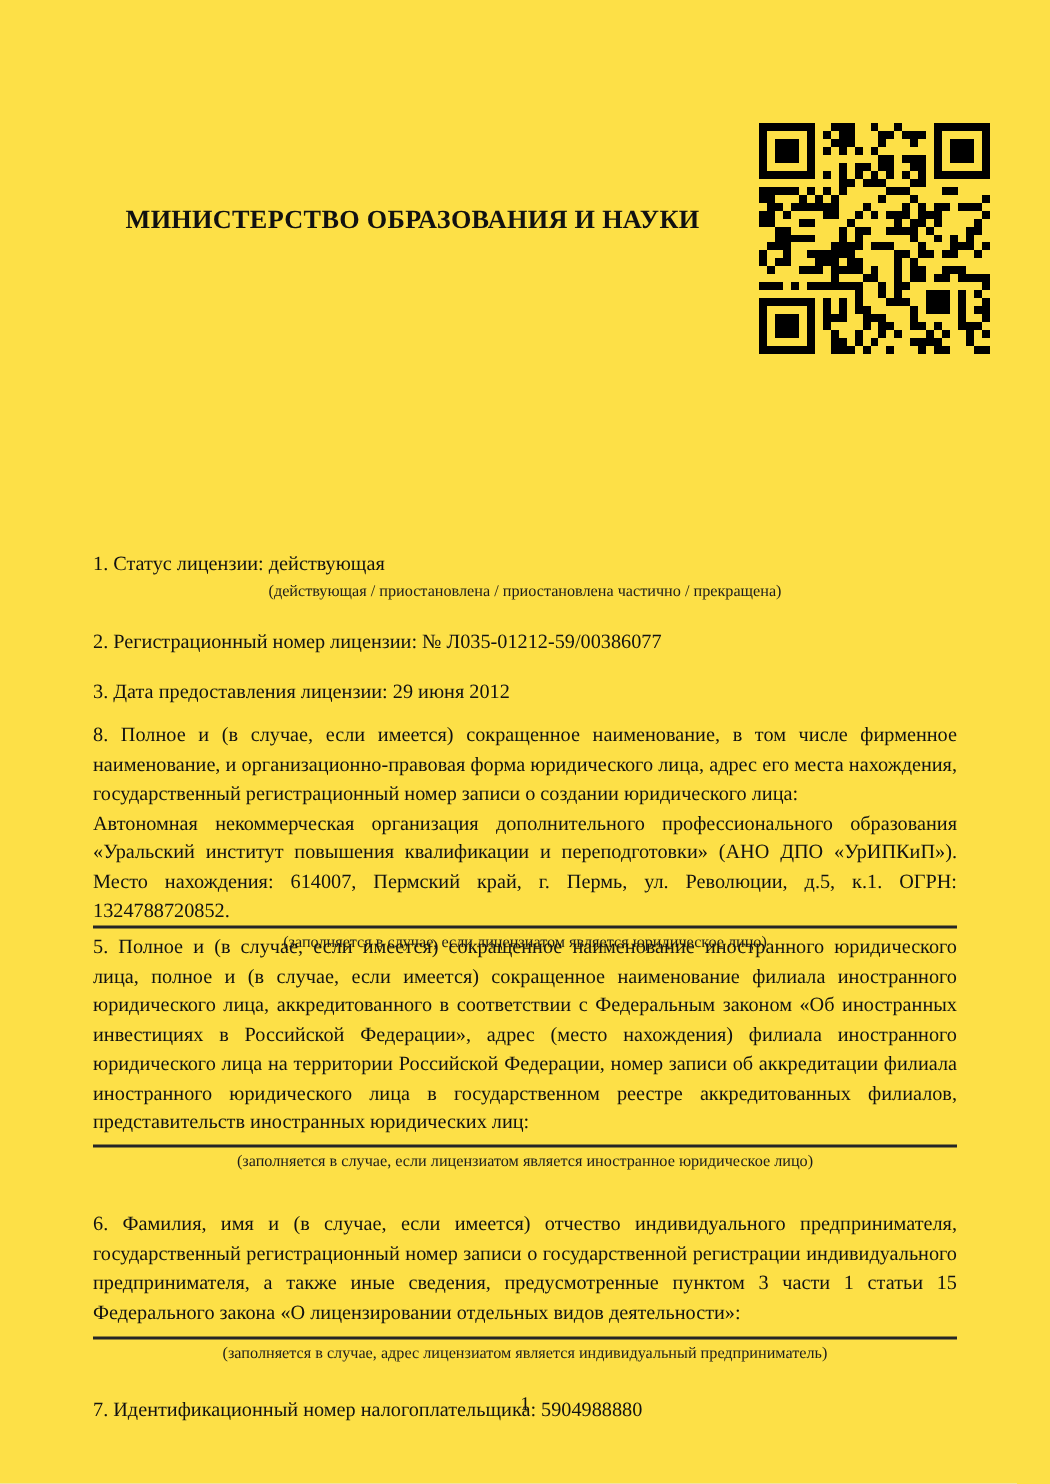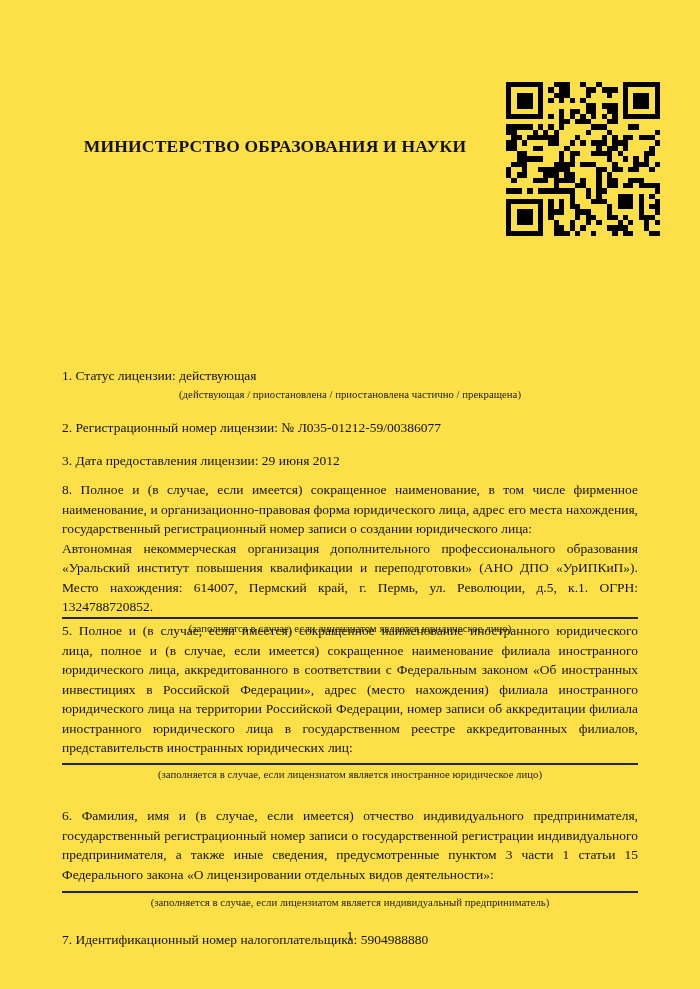--- a/index.html
+++ b/index.html
@@ -456,21 +456,21 @@
     <div class="just">5. Полное и (в случае, если имеется) сокращенное наименование иностранного юридического лица, полное и (в случае, если имеется) сокращенное наименование филиала иностранного юридического лица, аккредитованного в соответствии с Федеральным законом «Об иностранных инвестициях в Российской Федерации», адрес (место нахождения) филиала иностранного юридического лица на территории Российской Федерации, номер записи об аккредитации филиала иностранного юридического лица в государственном реестре аккредитованных филиалов, представительств иностранных юридических лиц:</div>
     <div class="spacer6"></div>
     <div class="fill-rule"></div>
     <div class="small-note note-gap">(заполняется в случае, если лицензиатом является иностранное юридическое лицо)</div>
   </div>
 
   <div class="sec" style="top:774px;margin-top:32px;">
     <div class="just">6. Фамилия, имя и (в случае, если имеется) отчество индивидуального предпринимателя, государственный регистрационный номер записи о государственной регистрации индивидуального предпринимателя, а также иные сведения, предусмотренные пунктом 3 части 1 статьи 15 Федерального закона «О лицензировании отдельных видов деятельности»:</div>
     <div class="spacer8"></div>
     <div class="fill-rule"></div>
-    <div class="small-note note-gap">(заполняется в случае, если лицензиатом является индивидуальный предприниматель)</div>
+    <div class="small-note note-gap">(заполняется в случае, адрес лицензиатом является индивидуальный предприниматель)</div>
   </div>
 
   <div class="sec" style="top:894px;margin-top:36px;">
     <div>7. Идентификационный номер налогоплательщика: 5904988880</div>
   </div>
 
   <div class="page-num">1</div>
 
 </div>
 

